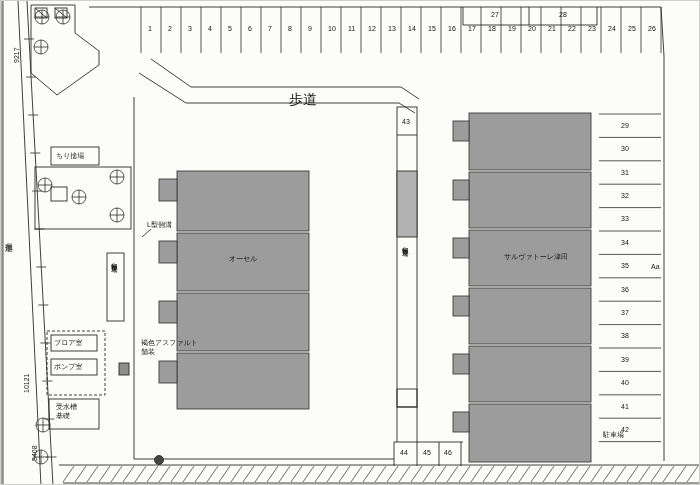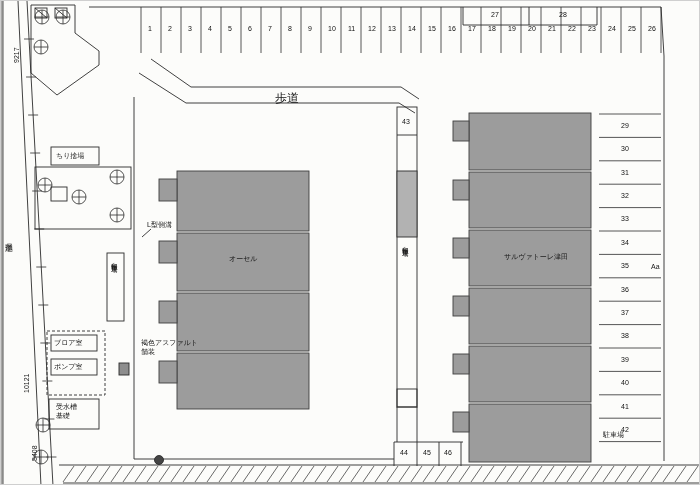--- a/index.html
+++ b/index.html
@@ -242,21 +242,21 @@
         <circle cx="40" cy="456" r="7"></circle>
         <line x1="33" y1="456" x2="47" y2="456"></line>
         <line x1="40" y1="449" x2="40" y2="463"></line>
       </g>
   </svg>
 
   <div class="lbl vtext" style="left:2px;top:236px;font-size:8px">県道</div>
   <div class="lbl rot" style="left:12px;top:62px">9217</div>
   <div class="lbl rot" style="left:22px;top:392px">10121</div>
   <div class="lbl rot" style="left:30px;top:460px">5408</div>
-  <div class="lbl" style="left:274px;top:90px;font-size:12px">歩道</div>
+  <div class="lbl" style="left:288px;top:90px;font-size:14px">歩道</div>
   <div class="lbl" style="left:55px;top:151px">ちり捨場</div>
   <div class="lbl" style="left:146px;top:220px">L型側溝</div>
   <div class="lbl vtext" style="left:109px;top:256px;font-size:6.5px">自転車置場</div>
   <div class="lbl vtext" style="left:400px;top:240px;font-size:6.5px">自転車置場</div>
   <div class="lbl" style="left:53px;top:338px">ブロア室</div>
   <div class="lbl" style="left:53px;top:362px">ポンプ室</div>
   <div class="lbl" style="left:55px;top:402px">
     <span>受水槽</span><br>
     <span>基礎</span>
   </div>

